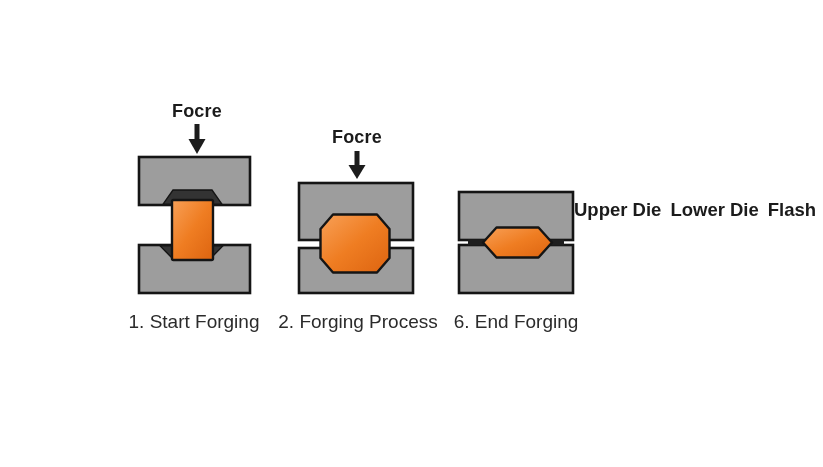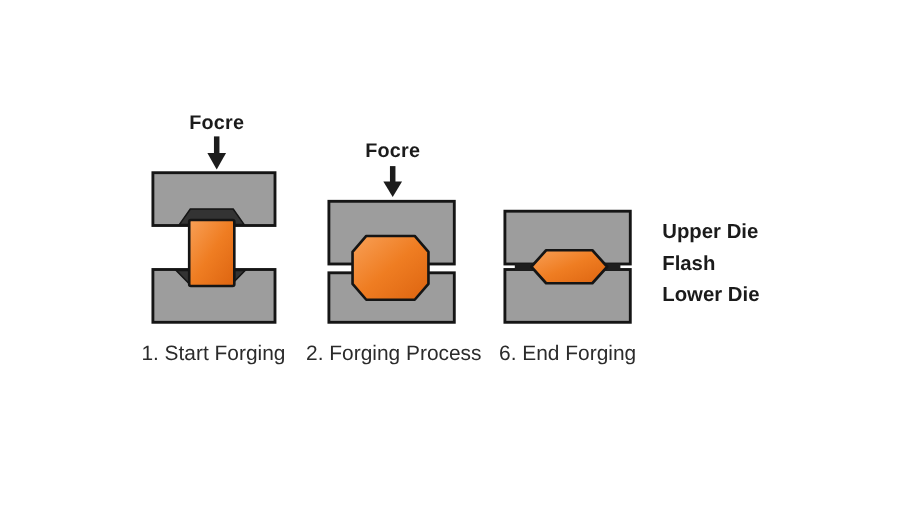--- a/index.html
+++ b/index.html
@@ -26,24 +26,23 @@
     transform: translateX(-50%);
   }
   .caption {
     font-size: 19px;
     font-weight: 400;
     color: var(--caption-color, #2b2b2b);
     transform: translateX(-50%);
   }
   .legend {
     position: absolute;
-    left: 602px;
+    left: 574px;
     top: 200px;
     display: flex;
-    flex-direction: column;
     gap: 9px;
   }
   .legend .legend-item {
     font-size: 18.5px;
     font-weight: 700;
     line-height: 20px;
     color: var(--text-dark, #1b1b1b);
     white-space: nowrap;
   }
 </style>
@@ -108,17 +107,17 @@
   <div class="txt force-label" style="left:357px; top:127px;">Focre</div>
 
   <div class="txt caption" style="left:194px; top:311px;">1. Start Forging</div>
 
   <div class="txt caption" style="left:358px; top:311px;">2. Forging Process</div>
 
   <div class="txt caption" style="left:516px; top:311px;">6. End Forging</div>
 
   <div class="legend">
     <div class="legend-item">Upper Die</div>
+    <div class="legend-item">Lower Die</div>
     <div class="legend-item">Flash</div>
-    <div class="legend-item">Lower Die</div>
   </div>
 
 </div>
 
 </body></html>

